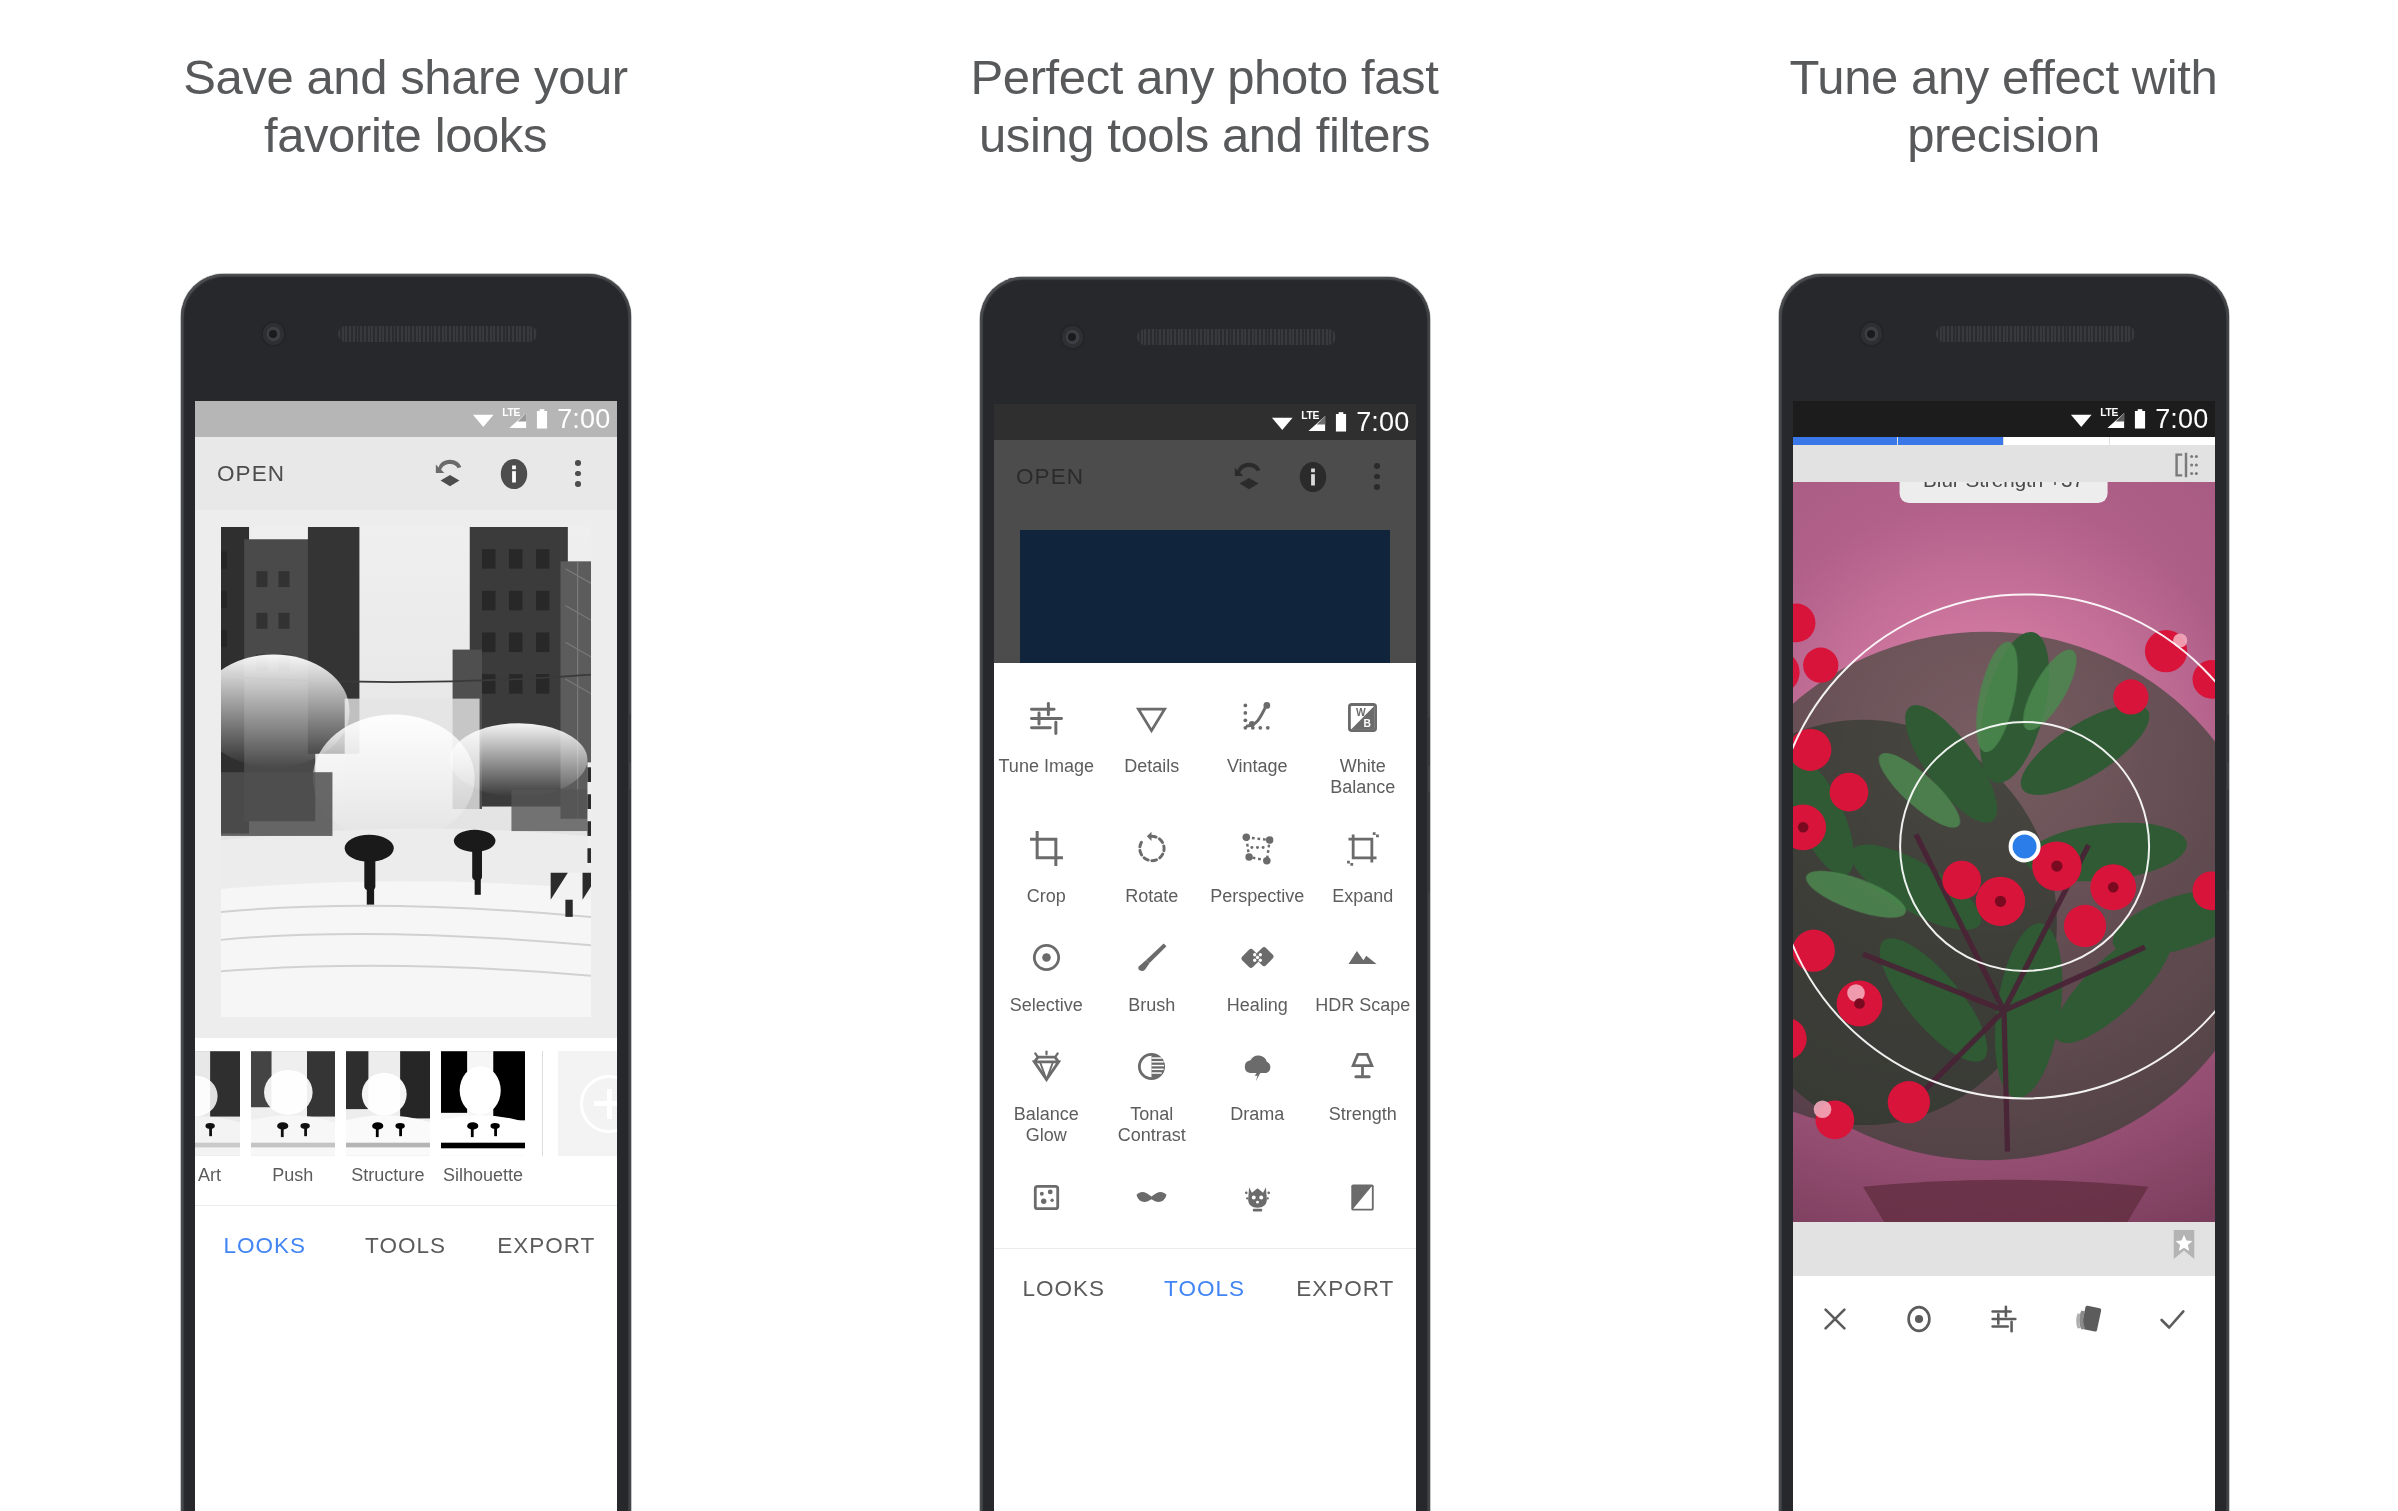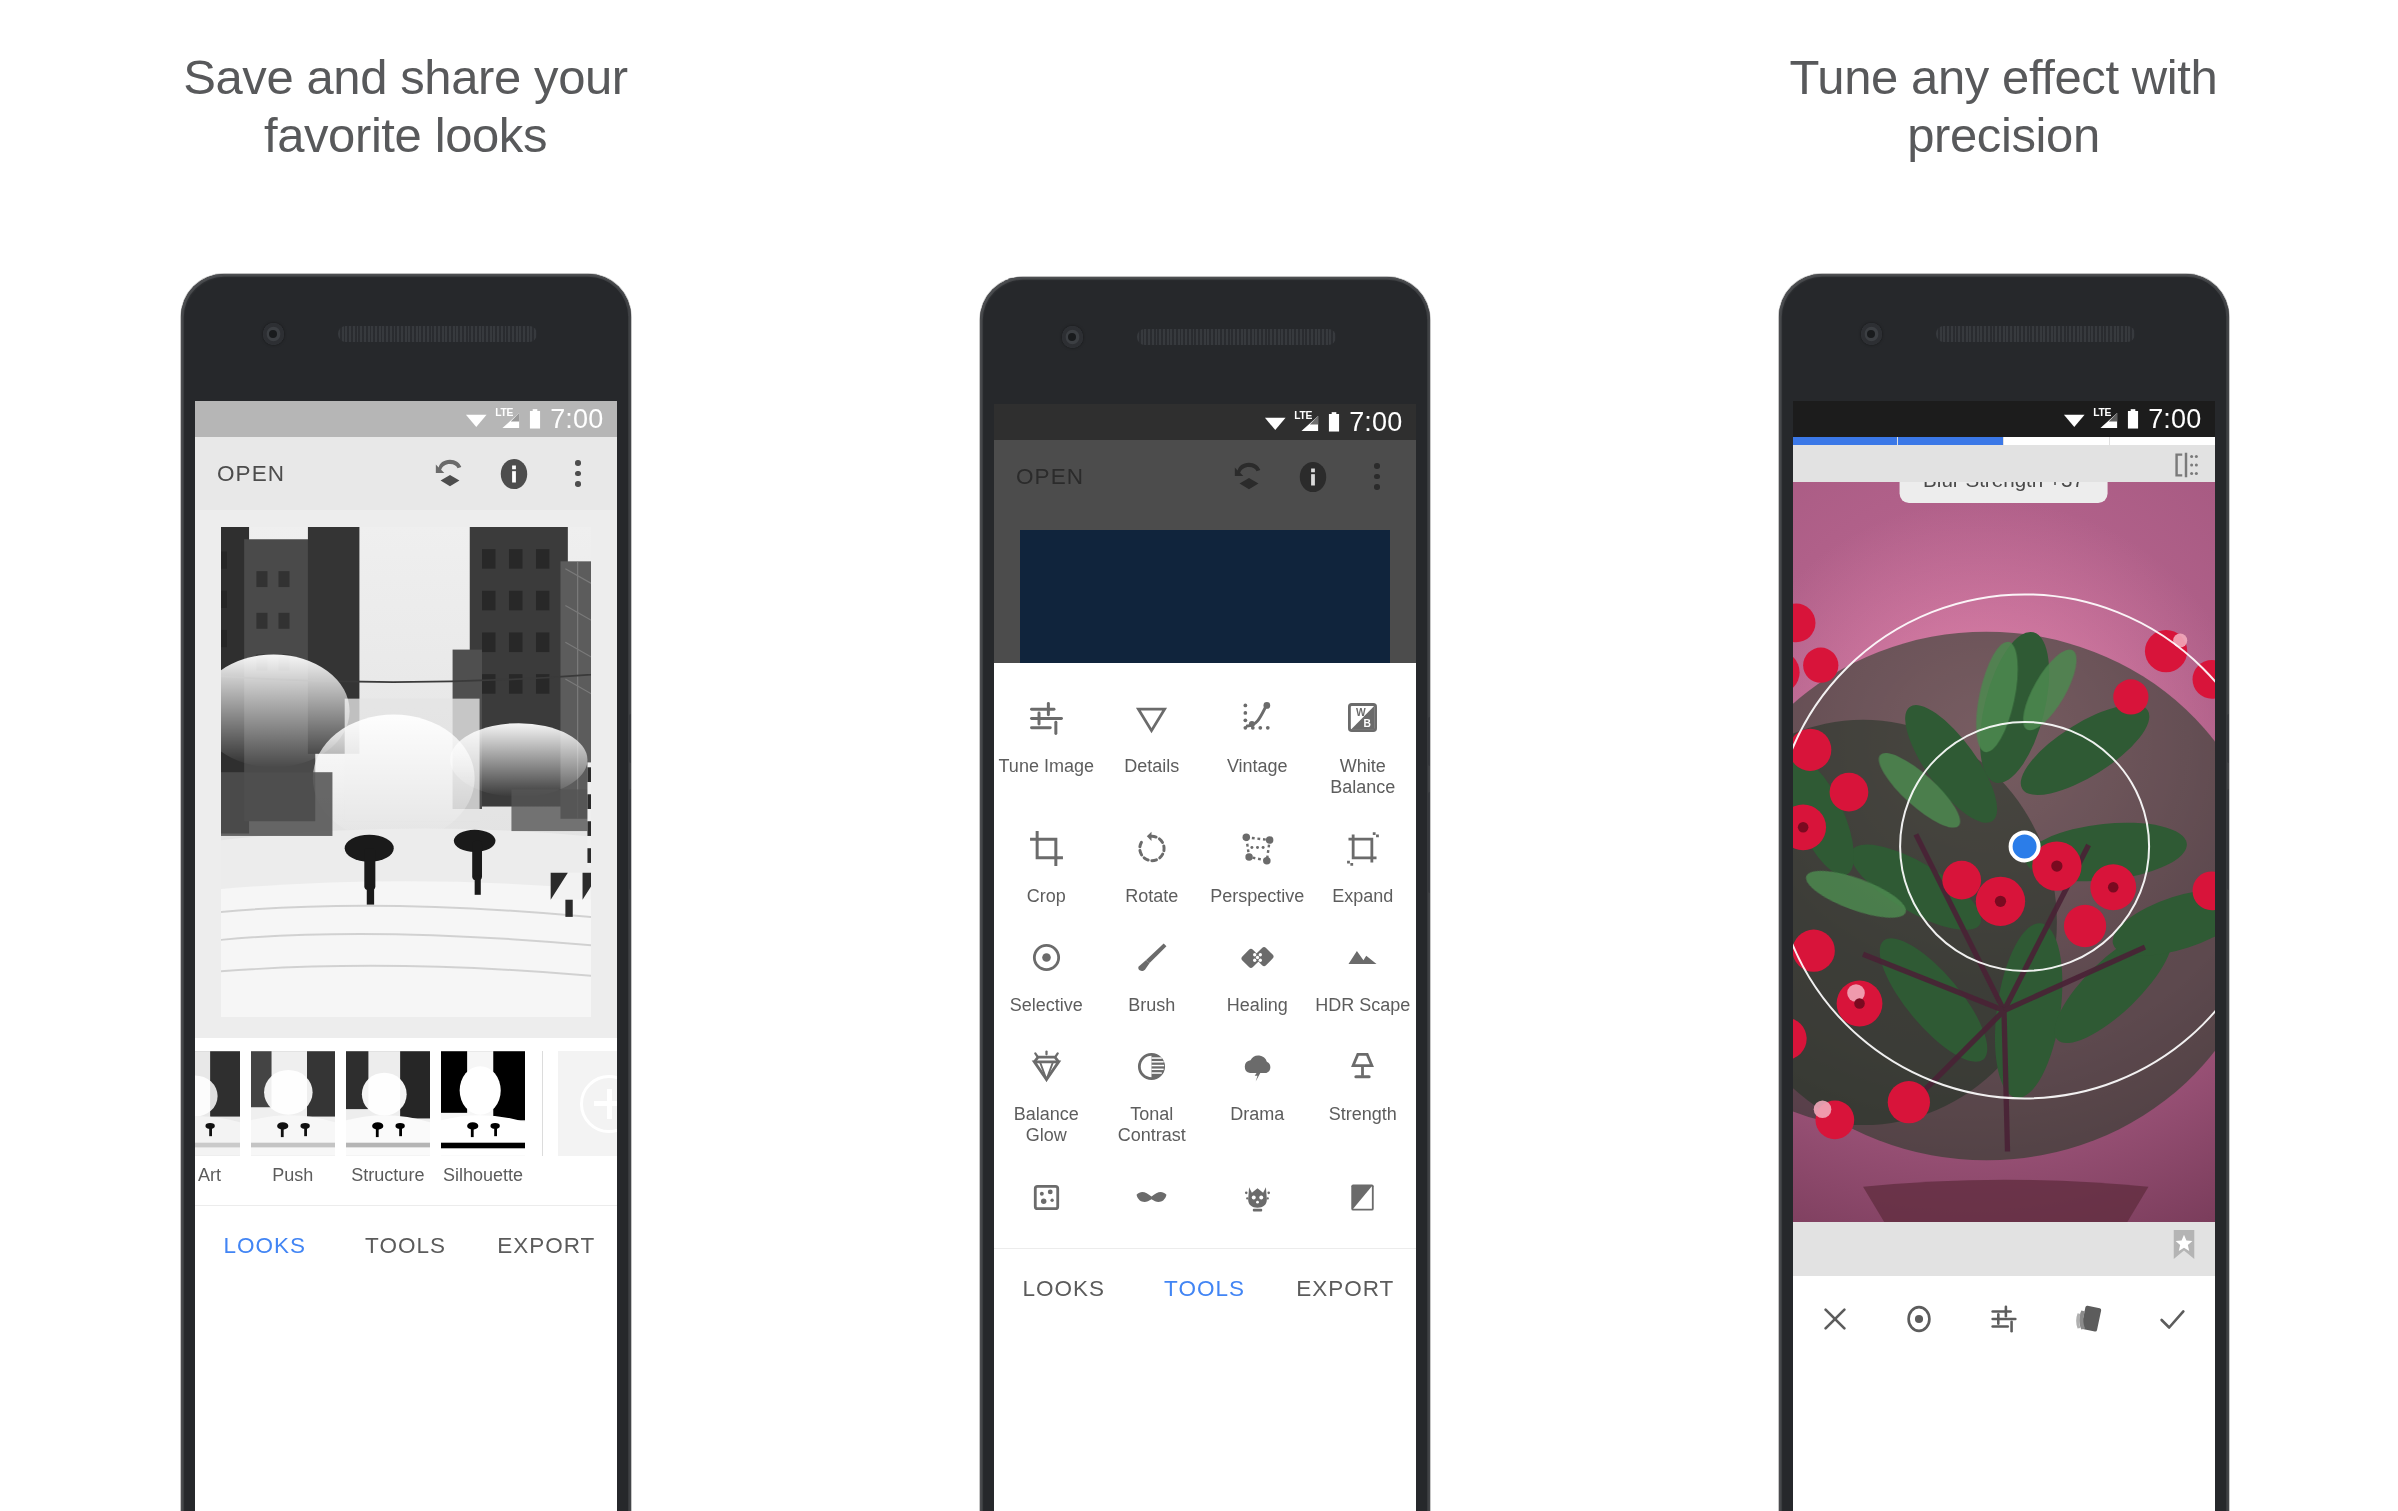--- a/index.html
+++ b/index.html
@@ -71,21 +71,21 @@
     left: 14px; right: 14px;
     top: 127px; bottom: 0;
     background: #ffffff;
     overflow: hidden;
   }
 
   
   .statusbar {
     height: 36px;
     display:flex; align-items:center; justify-content:flex-end;
-    gap: 9.4px; padding-right: 13px;
+    gap: 9.4px; padding-right: 6px;
     font-size: 20.6px; color:#fff;
   }
   .statusbar.light { background: #b6b6b6; }
   .statusbar.dim   { background: #2f2f2f; }
   .statusbar.dark  { background: #1c1c1c; }
   .sb-icons { display:flex; align-items:center; gap:7.5px; }
   .wifi-ic { width:22.5px;height:17px; }
   .lte-wrap { position:relative; width:26px; height:19px; display:flex; align-items:flex-end;}
   .lte-txt { position:absolute; top:-2.8px; left:0px; font-size:10.3px; font-weight:700; letter-spacing:-0.3px; color:#fff;}
   .bat-ic { width:12px; height:19.7px; }
@@ -445,20 +445,22 @@
         <div class="tabbar">
           <div class="tab active">LOOKS</div>
           <div class="tab">TOOLS</div>
           <div class="tab">EXPORT</div>
         </div>
       </div>
     </div>
   </div>
 
   <div class="panel panel-2">
+    <div class="headline">Perfect any photo fast
+using tools and filters</div>
 
     <div class="phone" style="top:277px;">
       <div class="cam">
           <i></i>
         </div>
       <div class="speaker"></div>
       <div class="side-btn" style="top:440px;height:49px;"></div>
       <div class="side-btn" style="top:515px;height:101px;"></div>
 
       <div class="screen">

